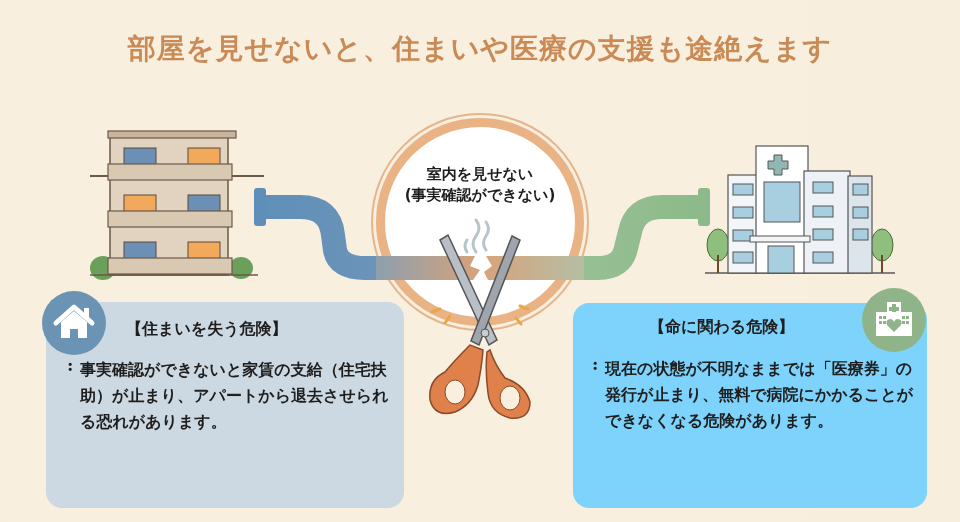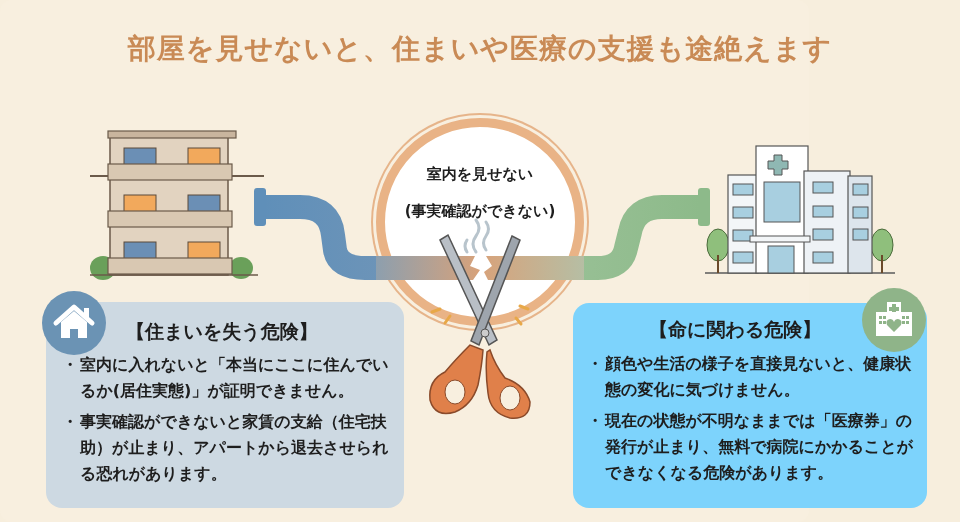--- a/index.html
+++ b/index.html
@@ -27,36 +27,36 @@
     border-radius: 50%;
     background: #fff;
     border: 9px solid #e9b386;
     box-shadow: 0 0 0 3px #f8efdf, 0 0 0 5px #e6b48a;
   }
   .circle-text {
     position: absolute; left: 376px; top: 165px; width: 208px;
     text-align: center; color: #1e1e1e; font-weight: bold;
   }
   .circle-text .l1 { font-size: 15px; display: block; }
-  .circle-text .l2 { font-size: 15px; display: block; margin-top: 18px; }
+  .circle-text .l2 { font-size: 15px; display: block; margin-top: 2px; }
 
   .card {
     position: absolute; border-radius: 16px;
     padding: 0;
   }
   .card-left {
     left: 46px; top: 302px; width: 358px; height: 206px;
     background: #cdd9e2;
   }
   .card-right {
     left: 573px; top: 303px; width: 354px; height: 205px;
     background: #7dd3fc;
   }
   .card-title {
-    position: absolute; font-size: 19px; font-weight: bold; color: #1e1e1e;
+    position: absolute; font-size: 16px; font-weight: bold; color: #1e1e1e;
     white-space: nowrap;
   }
   .card-left .card-title { left: 80px; top: 17px; }
   .card-right .card-title { left: 76px; top: 14px; }
   .bullets { position: absolute; list-style: none; }
   .card-left .bullets { left: 14px; top: 50px; width: 330px; }
   .card-right .bullets { left: 12px; top: 48px; width: 330px; }
   .bullets li {
     position: relative; padding-left: 20px;
     font-size: 16px; line-height: 26px; font-weight: bold; color: #1e1e1e;
@@ -182,36 +182,36 @@
         <line x1="450" y1="316" x2="445" y2="323"></line>
         <line x1="520" y1="306" x2="528" y2="309"></line>
         <line x1="516" y1="318" x2="521" y2="324"></line>
       </g>
     </g>
   </svg>
 
   <div class="card card-left">
     <div class="card-title">【住まいを失う危険】</div>
     <ul class="bullets">
-      <li><span class="dot">・</span><span>室内に入れないと「本当にここに住んでいるか(居住実態)」が証明できません。</span></li>
+      <li><span class="dot">・</span></li>
       <li><span class="dot">・</span><span>事実確認ができないと家賃の支給（住宅扶助）が止まり、アパートから退去させられる恐れがあります。</span></li>
     </ul>
   </div>
   <div class="badge badge-home">
     <svg width="64" height="64" viewBox="0 0 64 64">
       <path d="M14 32 L32 16 L50 32" fill="none" stroke="#fff" stroke-width="5" stroke-linejoin="round" stroke-linecap="round"></path>
       <rect x="42" y="17" width="5" height="10" fill="#fff"></rect>
       <path d="M19 31 V47 H28 V38 H36 V47 H45 V31 L32 20 Z" fill="#fff"></path>
     </svg>
   </div>
 
   <div class="card card-right">
     <div class="card-title">【命に関わる危険】</div>
     <ul class="bullets">
-      <li><span class="dot">・</span><span>顔色や生活の様子を直接見ないと、健康状態の変化に気づけません。</span></li>
+      <li><span class="dot">・</span></li>
       <li><span class="dot">・</span><span>現在の状態が不明なままでは「医療券」の発行が止まり、無料で病院にかかることができなくなる危険があります。</span></li>
     </ul>
   </div>
   <div class="badge badge-hospital">
     <svg width="64" height="64" viewBox="0 0 64 64">
       <rect x="25" y="14" width="14" height="12" fill="#fff"></rect>
       <path d="M30 16 h4 v3 h3 v4 h-3 v3 h-4 v-3 h-3 v-4 h3 z" fill="#8fb489"></path>
       <rect x="14" y="24" width="36" height="24" fill="#fff"></rect>
       <g fill="#8fb489">
         <rect x="17" y="28" width="3" height="3"></rect>

